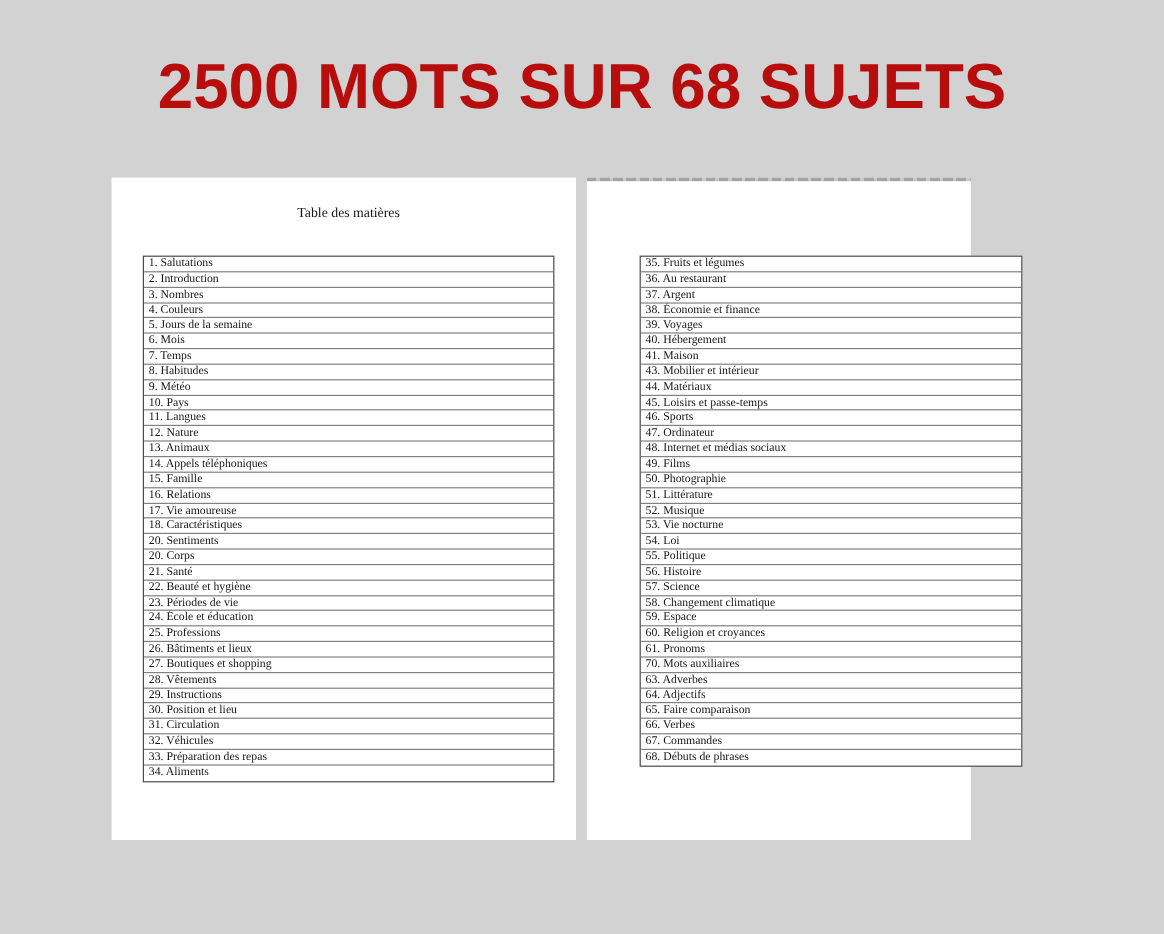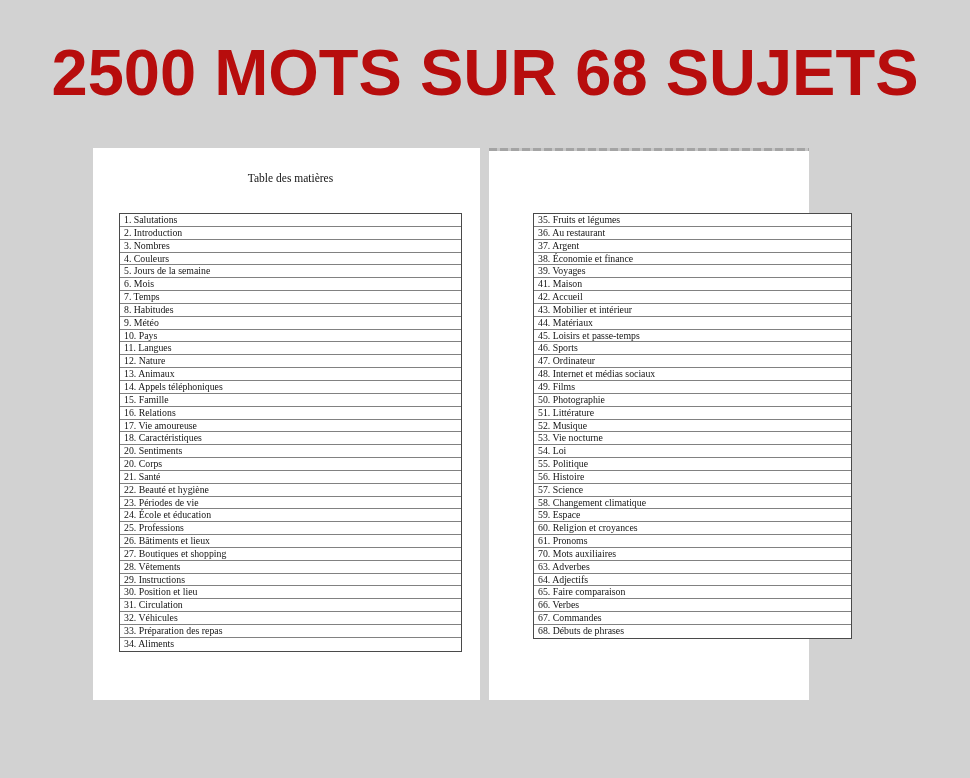--- a/index.html
+++ b/index.html
@@ -11,21 +11,21 @@
   body{
     background:var(--bg);
     font-family:"Liberation Serif","DejaVu Serif",serif;
     position:relative;
     overflow:hidden;
   }
   .main-title{
     position:absolute; top:42px; left:0; width:970px;
     text-align:center;
     font-family:"Liberation Sans","DejaVu Sans",sans-serif;
-    font-weight:700; font-size:65px; line-height:62px;
+    font-weight:700; font-size:53px; line-height:62px;
     color:var(--title-red);
     letter-spacing:0px;
     white-space:nowrap;
   }
   .page{
     position:absolute; top:148px; height:552px;
     background:var(--page);
   }
   .page-left{ left:93px; width:387px; }
   .page-right{ left:489px; width:320px; }
@@ -102,22 +102,22 @@
     </div>
 </div>
 
 <div class="page page-right">
   <div class="toc-table toc-table-right">
       <div class="toc-row">35. Fruits et légumes</div>
       <div class="toc-row">36. Au restaurant</div>
       <div class="toc-row">37. Argent</div>
       <div class="toc-row">38. Économie et finance</div>
       <div class="toc-row">39. Voyages</div>
+      <div class="toc-row">40. Hébergement</div>
       <div class="toc-row">41. Maison</div>
-      <div class="toc-row">42. Accueil</div>
       <div class="toc-row">43. Mobilier et intérieur</div>
       <div class="toc-row">44. Matériaux</div>
       <div class="toc-row">45. Loisirs et passe-temps</div>
       <div class="toc-row">46. Sports</div>
       <div class="toc-row">47. Ordinateur</div>
       <div class="toc-row">48. Internet et médias sociaux</div>
       <div class="toc-row">49. Films</div>
       <div class="toc-row">50. Photographie</div>
       <div class="toc-row">51. Littérature</div>
       <div class="toc-row">52. Musique</div>

